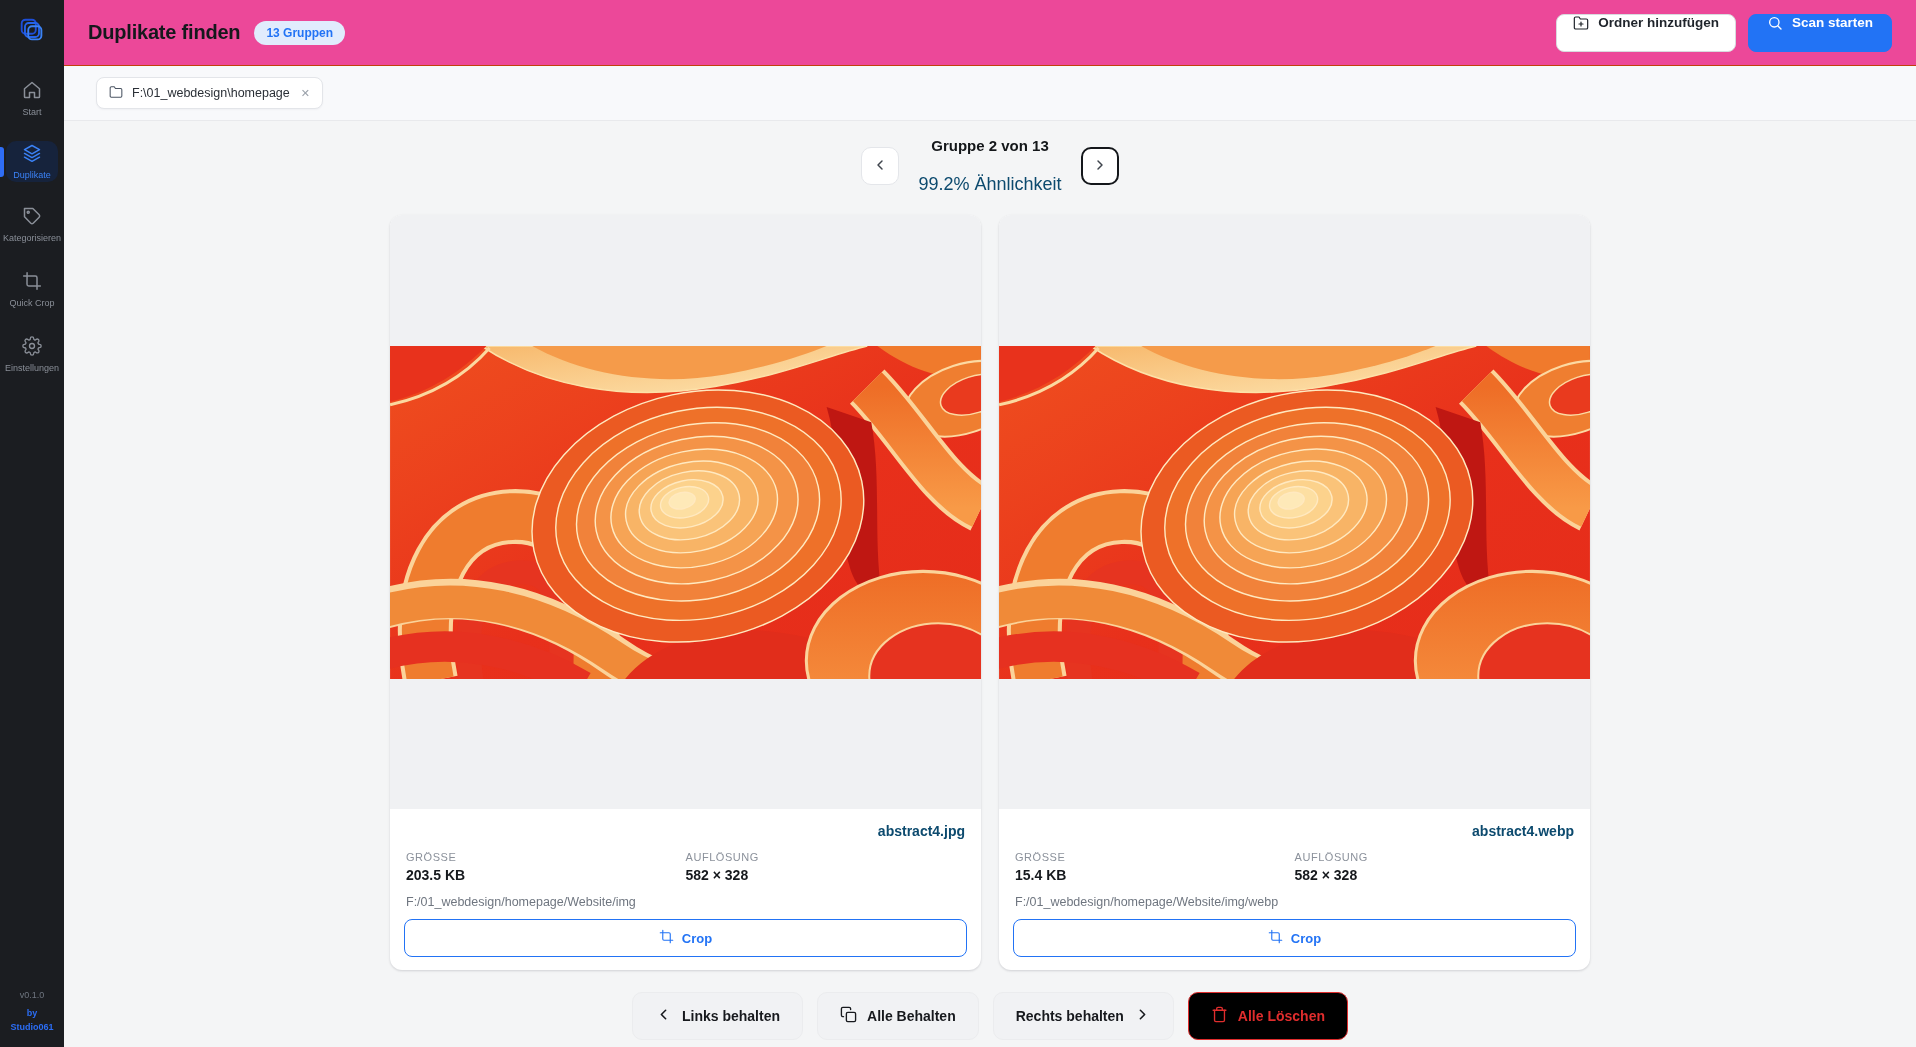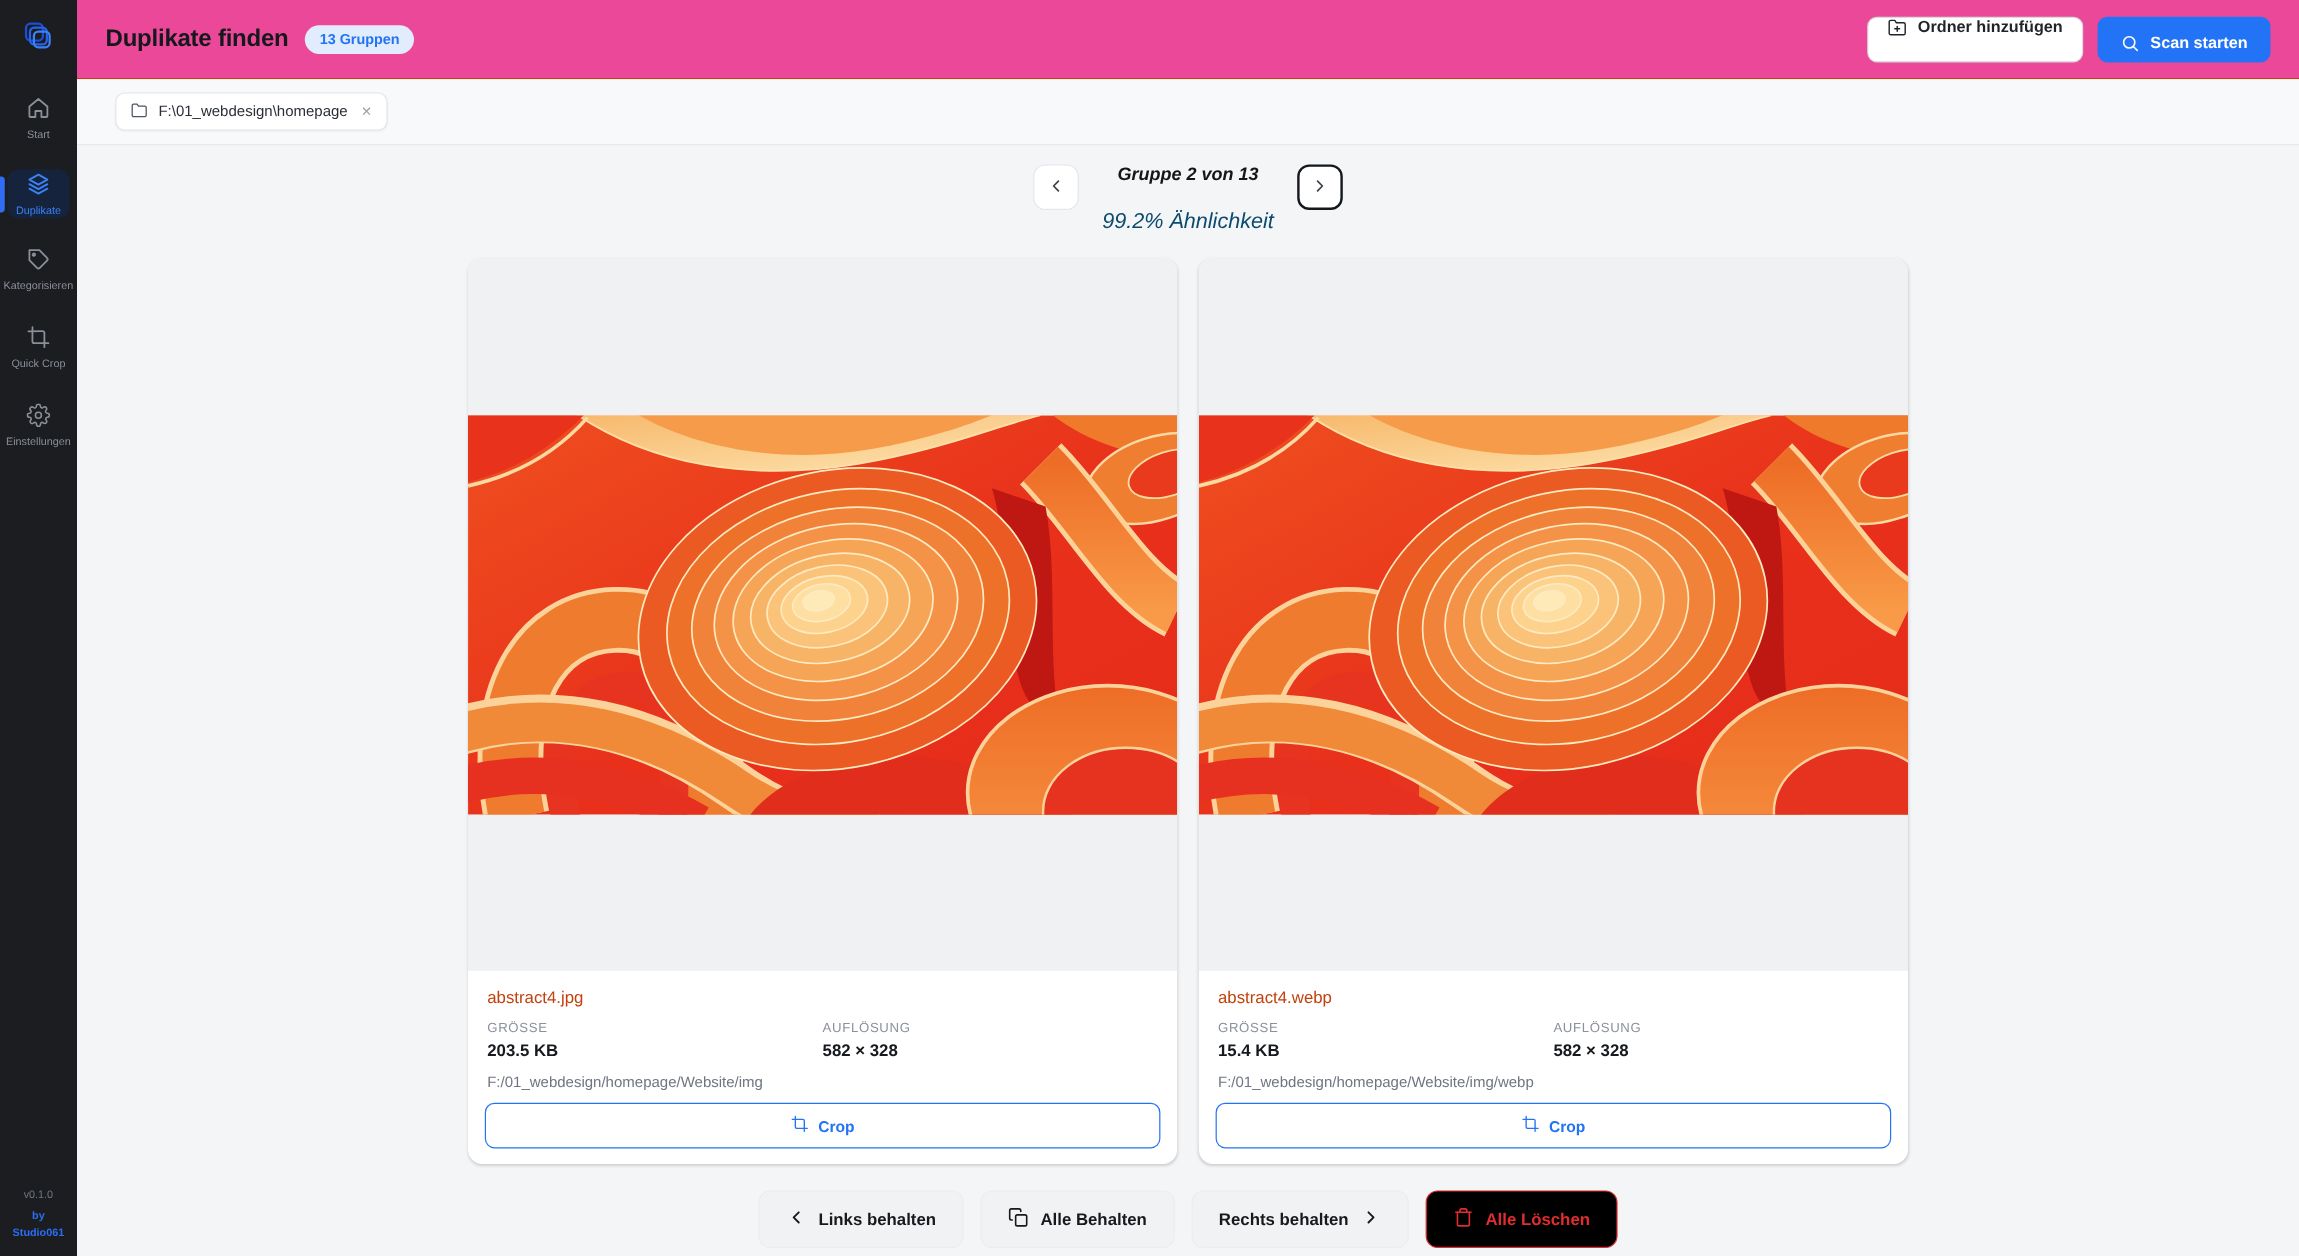--- a/index.html
+++ b/index.html
@@ -25,50 +25,50 @@
   .main { margin-left:64px; height:100%; display:flex; flex-direction:column; }
   .topbar { height:66px; background:#ec4899; border-bottom:1px solid #c2410c;
             display:flex; align-items:center; padding:0 24px; flex:0 0 auto; }
   .title { font-size:20px; font-weight:700; color:#15181c; letter-spacing:-0.2px; }
   .badge { margin-left:14px; background:#e1ecfd; color:#2273f5; font-size:12px; font-weight:600;
            padding:5px 12px; border-radius:999px; }
   .topbar-actions { margin-left:auto; display:flex; gap:12px; }
   .btn { display:flex; align-items:flex-start; gap:9px; border-radius:8px; height:38px;
          font-size:13.5px; font-weight:600; cursor:pointer; font-family:inherit; }
   .btn-outline { background:#fff; border:1px solid #d8dade; color:#1f242b; padding:0 16px; }
-  .btn-primary { background:#2273f5; border:1px solid #2273f5; color:#fff; padding:13px 18px; }
+  .btn-primary { background:#2273f5; border:1px solid #2273f5; color:#fff; padding:0 18px; }
   .btn svg { width:16px; height:16px; }
 
   .chipbar { height:55px; background:#f8f9fb; border-bottom:1px solid #e8e9ec;
              display:flex; align-items:center; padding:0 32px; flex:0 0 auto; }
   .chip { display:flex; align-items:center; gap:9px; background:#fff; border:1px solid #e3e5e9;
           border-radius:8px; height:32px; padding:0 12px; font-size:12.5px; color:#2a2f36;
           box-shadow:0 1px 2px rgba(16,24,40,.04); }
   .chip svg { width:14px; height:14px; color:#4b5563; }
   .chip-close { color:#9aa1aa; font-size:11px; cursor:pointer; margin-left:2px; }
 
   .content { flex:1; display:flex; flex-direction:column; align-items:center; }
 
-  .groupnav { margin-top:16px; display:flex; align-items:flex-start; gap:16px;font-style:italic; }
+  .groupnav { margin-top:16px; display:flex; align-items:center; gap:16px; }
   .gbtn { width:38px; height:38px; background:#fff; border:1px solid #e4e6ea; border-radius:10px;
           display:flex; align-items:center; justify-content:center; color:#3f454d; cursor:pointer; }
   .gbtn svg { width:16px; height:16px; }
   .gbtn.next { border:2px solid #14171b; }
   .gtext { text-align:center; min-width:150px; }
   .gtitle { font-size:15px; font-weight:700; color:#14171a; }
   .gsub { font-size:18px; color:#0c4a6e; margin-top:20px; }
 
   .cards { display:flex; gap:18px; margin-top:20px; }
   .card { width:591px; background:#fff; border-radius:12px; overflow:hidden;
           box-shadow:0 1px 2px rgba(16,24,40,.06), 0 1px 3px rgba(16,24,40,.1);
           display:flex; flex-direction:column; }
   .imgarea { height:594px; background:#f0f1f3; display:flex; align-items:center; }
   .art { width:100%; height:333px; display:block; }
   .info { padding:14px 16px 0; }
-  .fname { font-size:14px; font-weight:400; color:#c2410c; }
+  .fname { font-size:14px; font-weight:700; color:#0c4a6e;text-align:right; }
   .meta { display:grid; grid-template-columns:1fr 1fr; margin-top:12px; }
   .mlabel { font-size:11px; color:#8b919b; letter-spacing:.05em; }
   .mvalue { font-size:14px; font-weight:700; color:#16191d; margin-top:4px; }
   .fpath { margin-top:12px; font-size:12.5px; color:#6f7680; }
   .cropbtn { margin:10px 14px 13px; height:38px; border:1.5px solid #2273f5; border-radius:8px;
              background:#fff; color:#2273f5; font-size:13px; font-weight:600;
              display:flex; align-items:center; justify-content:center; gap:8px; cursor:pointer; font-family:inherit; }
   .cropbtn svg { width:15px; height:15px; }
 
   .actions { margin-top:22px; display:flex; gap:14px; align-items:center; }

